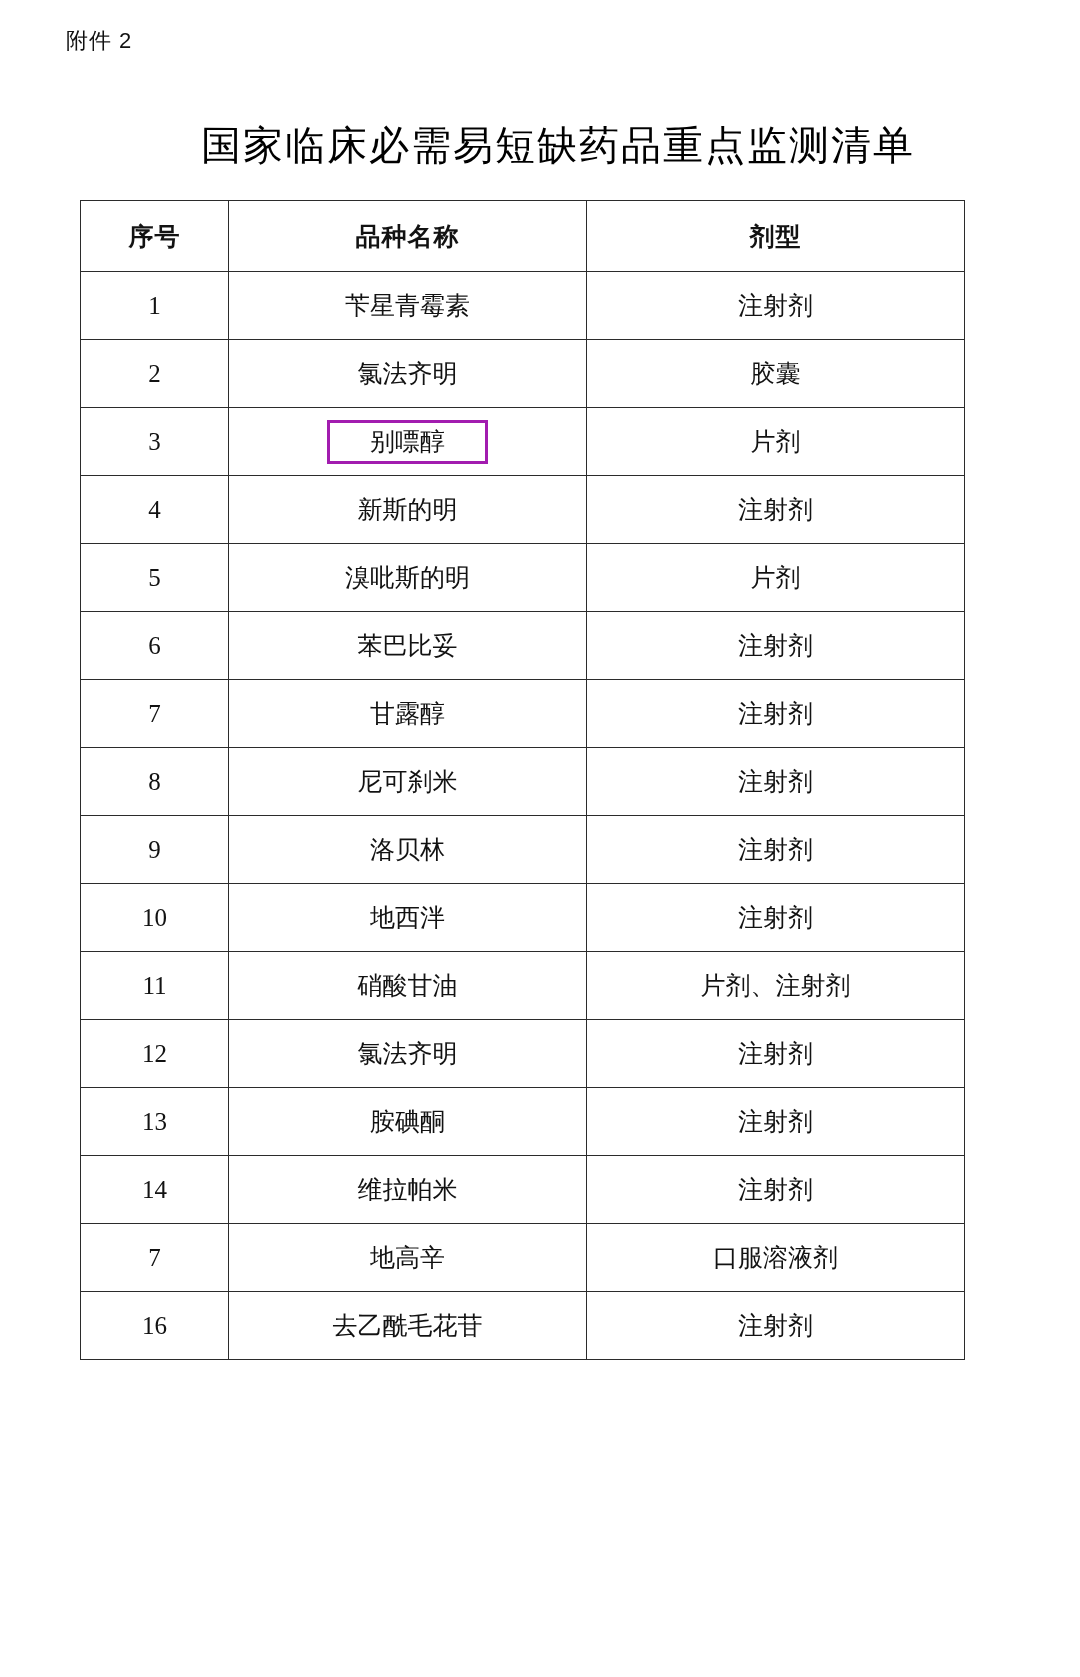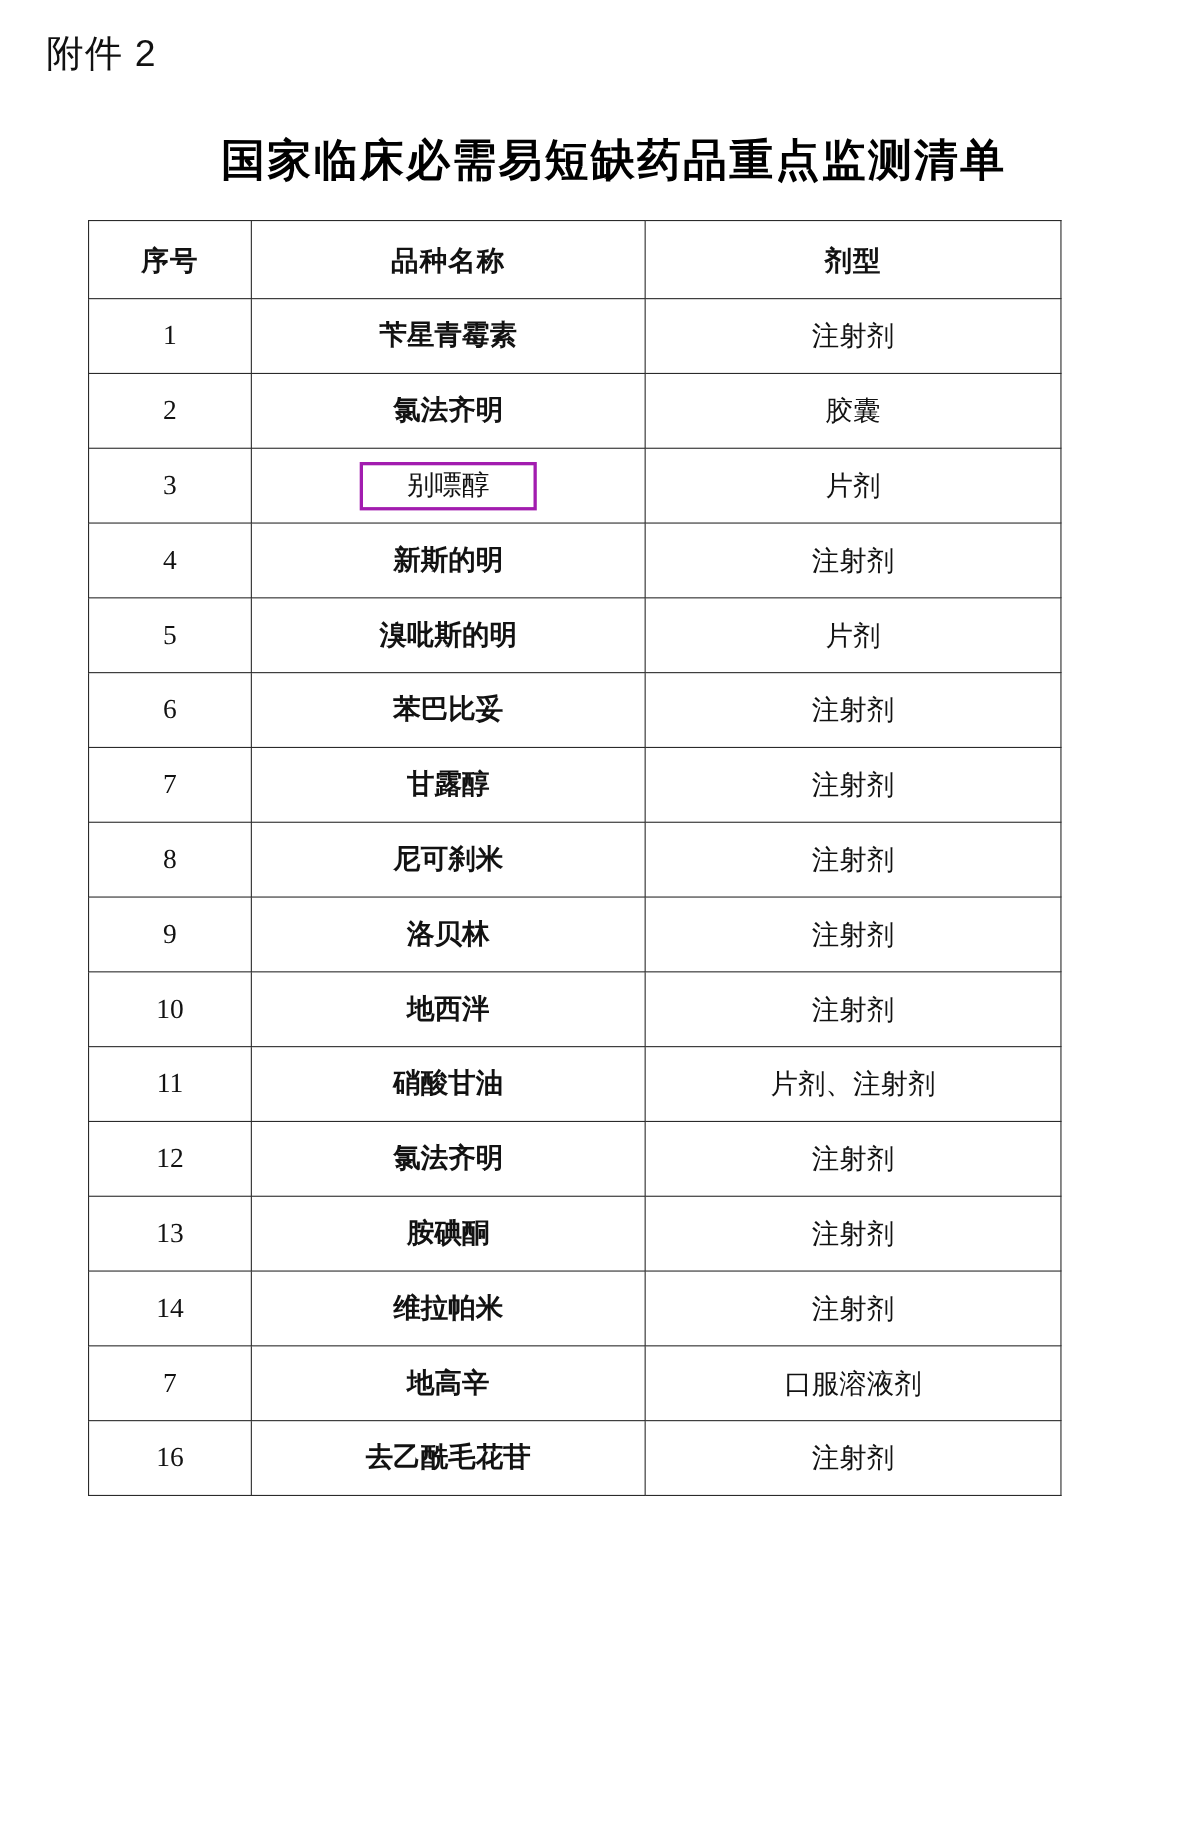--- a/index.html
+++ b/index.html
@@ -17,36 +17,36 @@
   }
   .page {
     width: 1080px;
     height: 1677px;
     box-sizing: border-box;
     padding: 0;
     position: relative;
   }
   .attachment-label {
     position: absolute;
-    left: 42px;
+    left: 66px;
     top: 26px;
-    font-size: 34px;
+    font-size: 22px;
     letter-spacing: 1px;
     font-family: "Liberation Sans", "DejaVu Sans", sans-serif;
     font-weight: 400;
     color: #111;
   }
   .doc-title {
     position: absolute;
     left: 0;
     right: 0;
     top: 118px;
     text-align: center;
     font-size: 40px;
-    font-weight: bold;
+    font-weight: normal;
     letter-spacing: 2px;
     font-family: "Liberation Sans", "DejaVu Sans", sans-serif;
     color: #000;
     margin-left: 36px;
   }
   .table-wrap {
     position: absolute;
     left: 80px;
     top: 200px;
     width: 884px;
@@ -73,21 +73,20 @@
     letter-spacing: 1px;
   }
   col.c-index { width: 148px; }
   col.c-name  { width: 358px; }
   col.c-form  { width: 378px; }
 
   .cell-inner {
     display: inline-block;
     padding: 2px 6px;
     line-height: 1.2;
-    font-weight: bold;
   }
   .highlight-box {
     display: inline-block;
     padding: 4px 40px;
     border: 3px solid #a21caf;
     line-height: 1.2;
   }
 </style>
 </head>
 <body>

